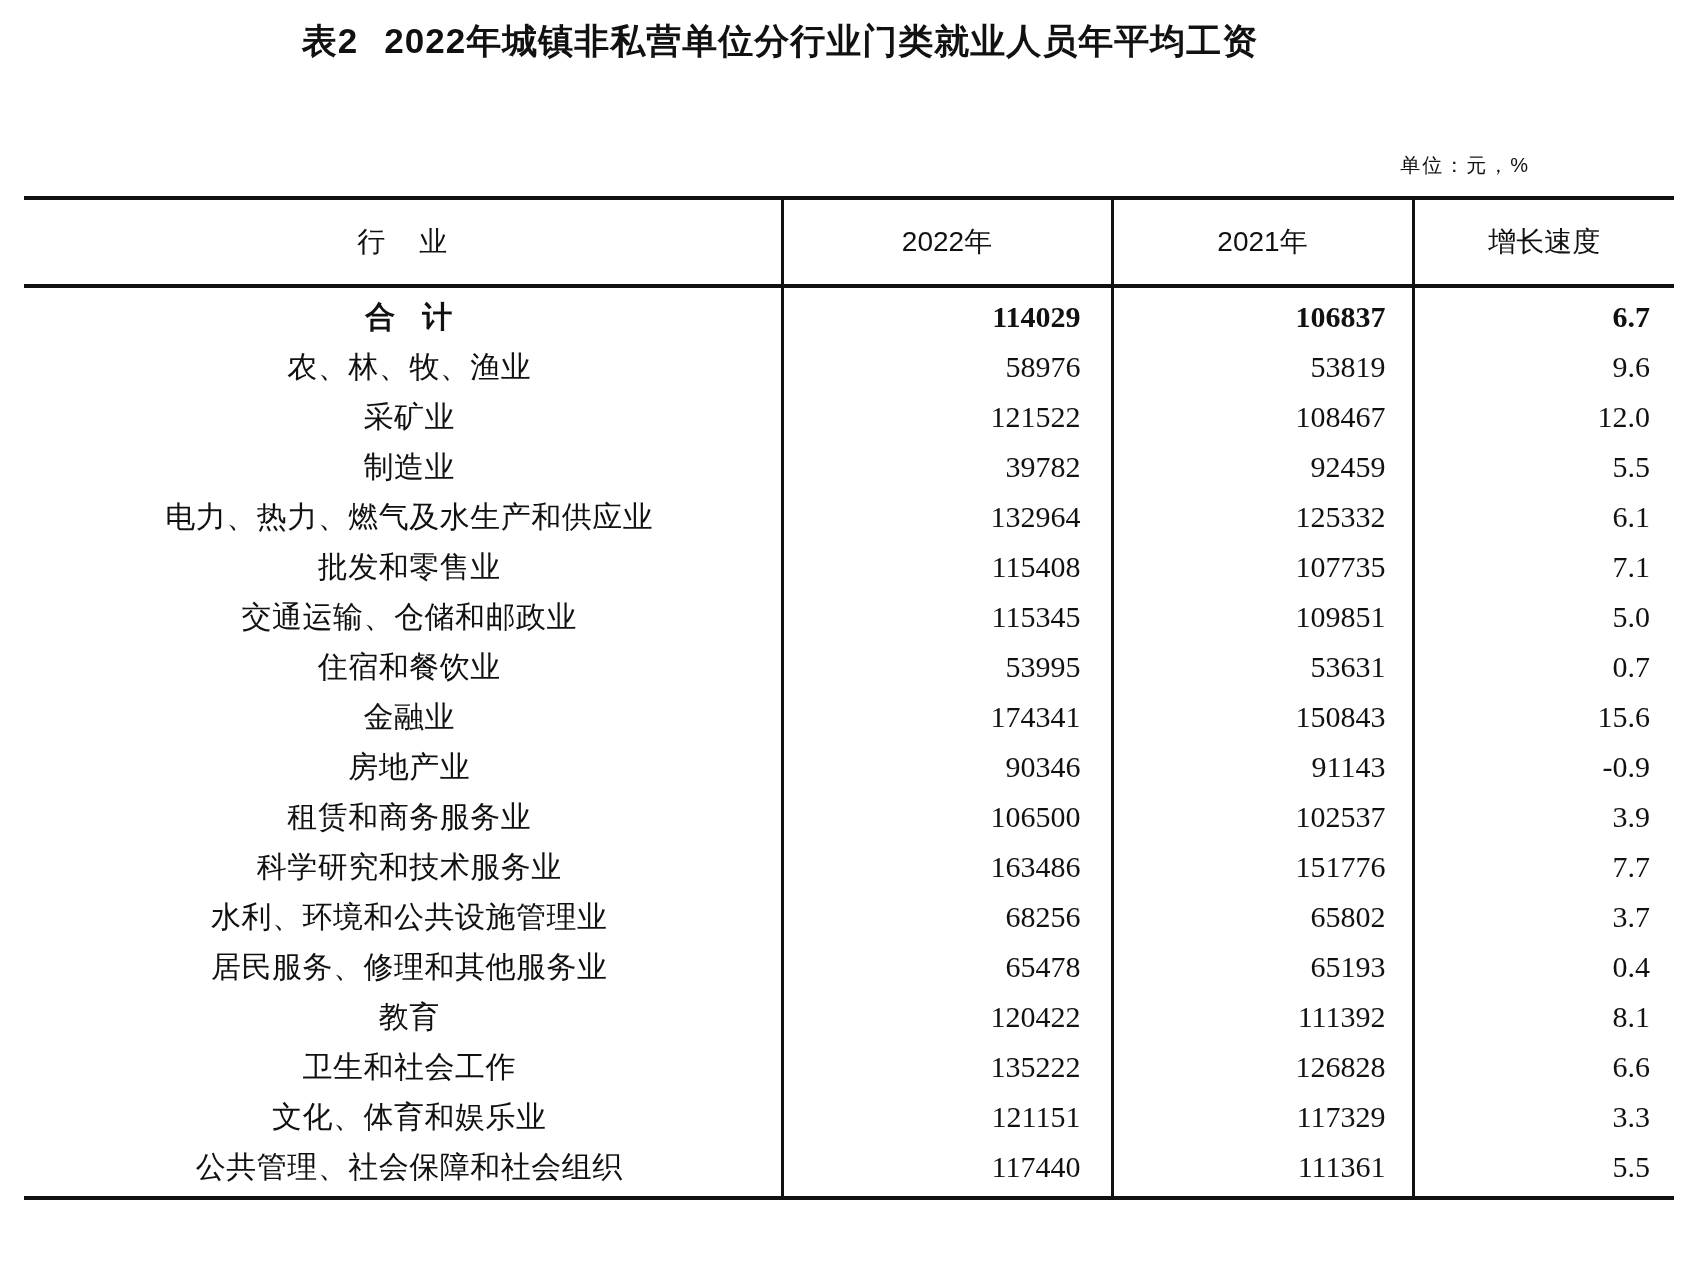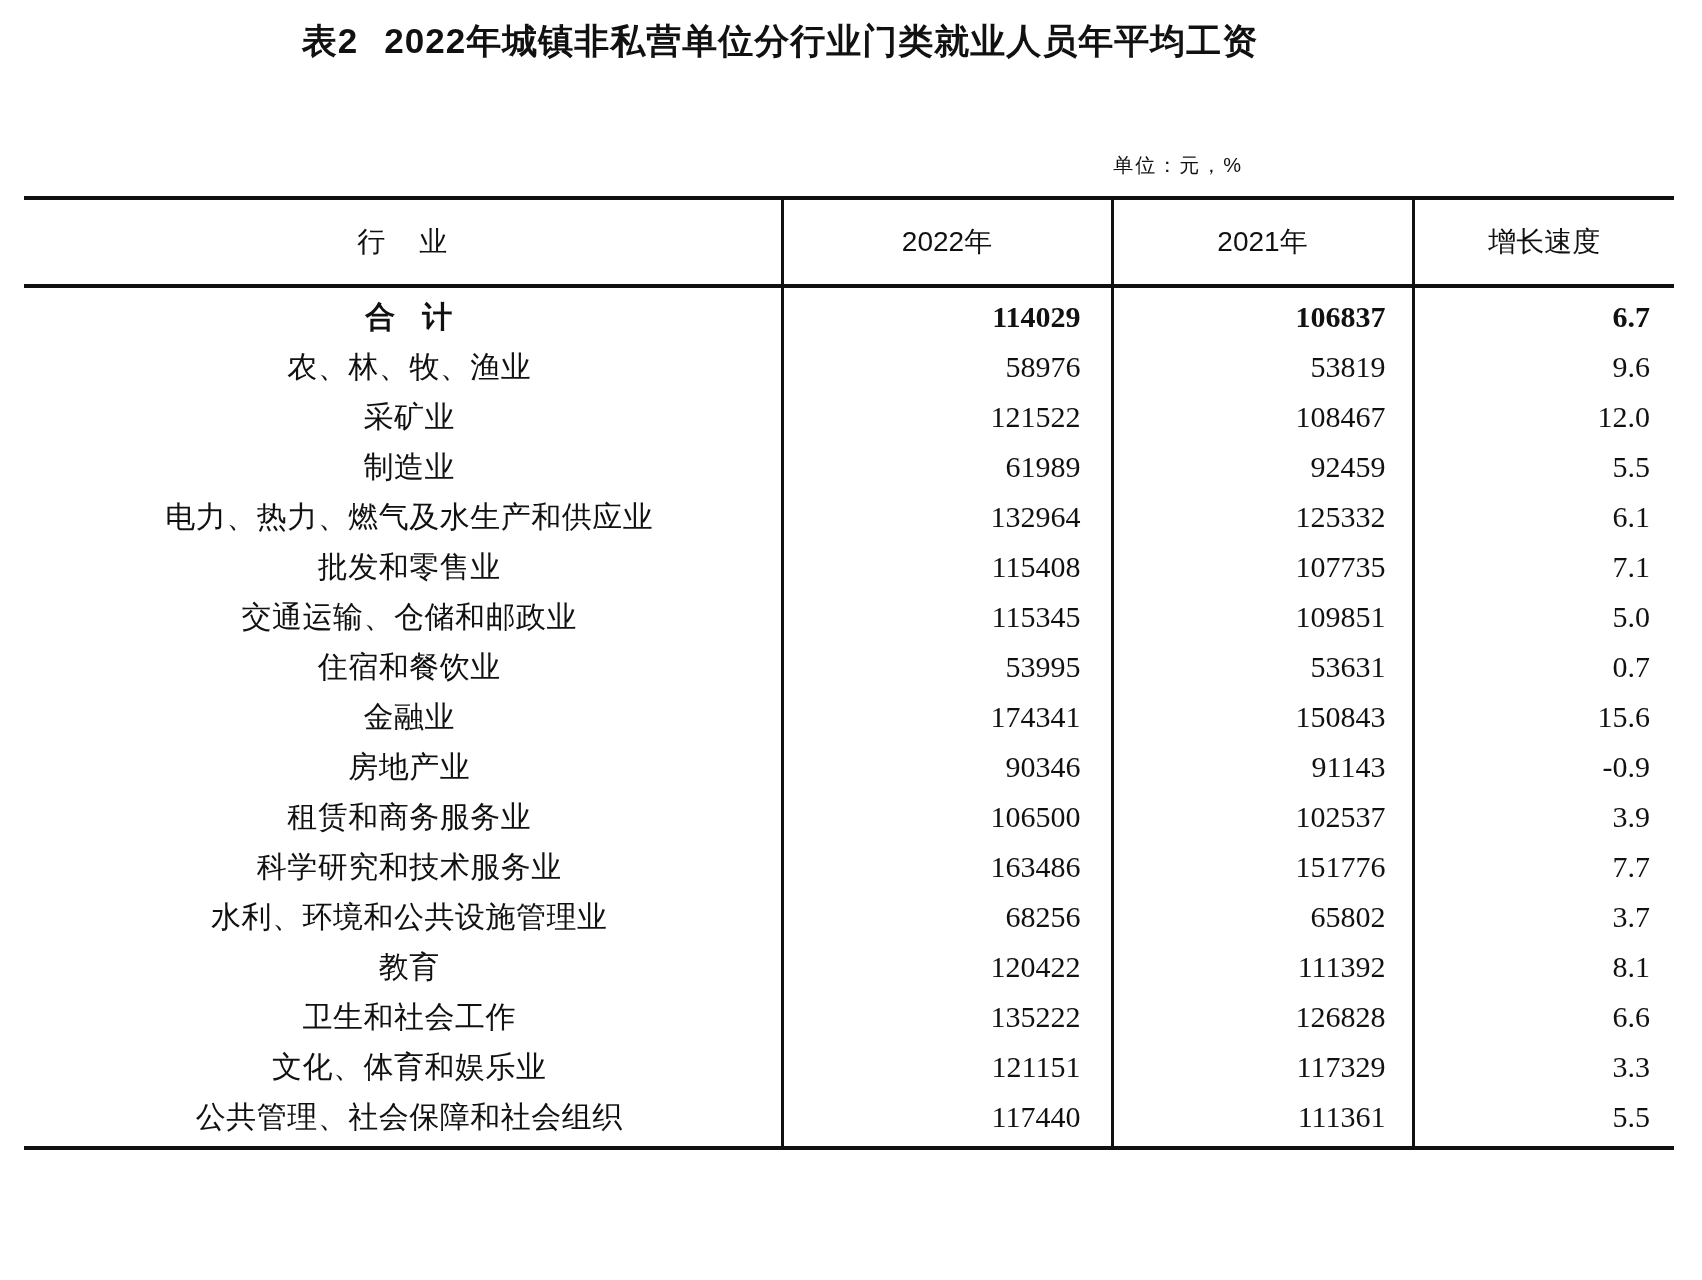--- a/index.html
+++ b/index.html
@@ -10,21 +10,21 @@
   body {
     width: 1702px;
     height: 1280px;
     font-family: "Liberation Serif", "DejaVu Serif", serif;
     color: #1a1a1a;
     position: relative;
     overflow: hidden;
   }
   .page {
     position: relative;
-    width: 1415px;
+    width: 1702px;
     height: 1280px;
     box-sizing: border-box;
   }
 
   
   .table-title {
     position: absolute;
     top: 18px;
     left: 0;
     width: 1560px;
@@ -180,21 +180,21 @@
 
         <tr>
           <td class="industry">采矿业</td>
           <td class="num y2022 vline-l">121522</td>
           <td class="num y2021 vline-l">108467</td>
           <td class="num growth vline-l">12.0</td>
         </tr>
 
         <tr>
           <td class="industry">制造业</td>
-          <td class="num y2022 vline-l">61989</td>
+          <td class="num y2022 vline-l">39782</td>
           <td class="num y2021 vline-l">92459</td>
           <td class="num growth vline-l">5.5</td>
         </tr>
 
         <tr>
           <td class="industry">电力、热力、燃气及水生产和供应业</td>
           <td class="num y2022 vline-l">132964</td>
           <td class="num y2021 vline-l">125332</td>
           <td class="num growth vline-l">6.1</td>
         </tr>
@@ -250,20 +250,26 @@
           <td class="num growth vline-l">7.7</td>
         </tr>
 
         <tr>
           <td class="industry">水利、环境和公共设施管理业</td>
           <td class="num y2022 vline-l">68256</td>
           <td class="num y2021 vline-l">65802</td>
           <td class="num growth vline-l">3.7</td>
         </tr>
 
+        <tr>
+          <td class="industry">居民服务、修理和其他服务业</td>
+          <td class="num y2022 vline-l">65478</td>
+          <td class="num y2021 vline-l">65193</td>
+          <td class="num growth vline-l">0.4</td>
+        </tr>
 
         <tr>
           <td class="industry">教育</td>
           <td class="num y2022 vline-l">120422</td>
           <td class="num y2021 vline-l">111392</td>
           <td class="num growth vline-l">8.1</td>
         </tr>
 
         <tr>
           <td class="industry">卫生和社会工作</td>

